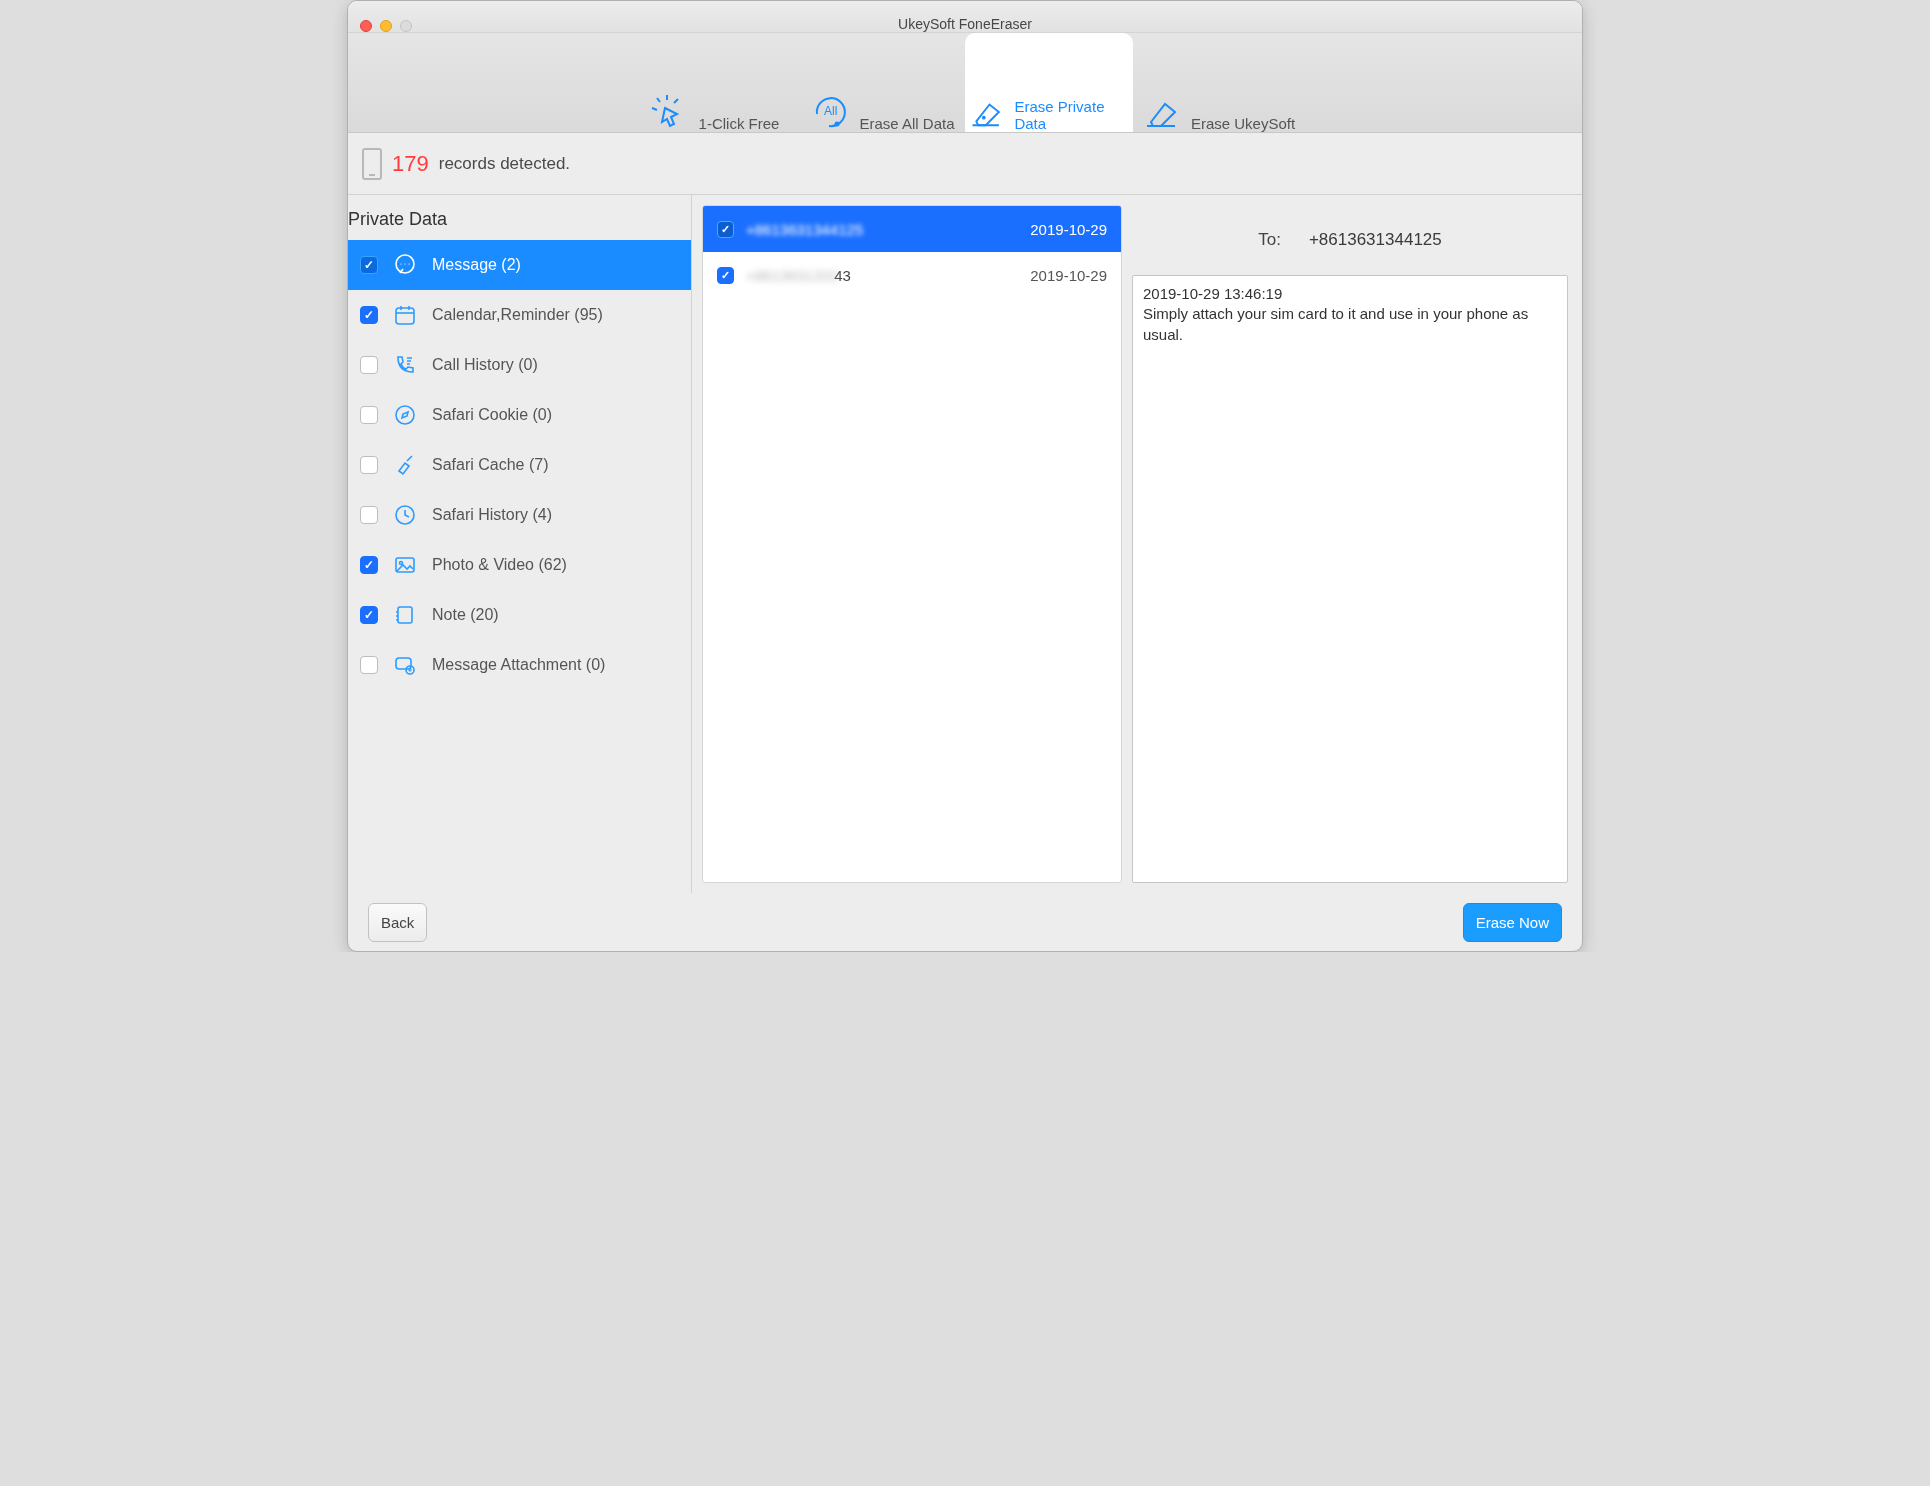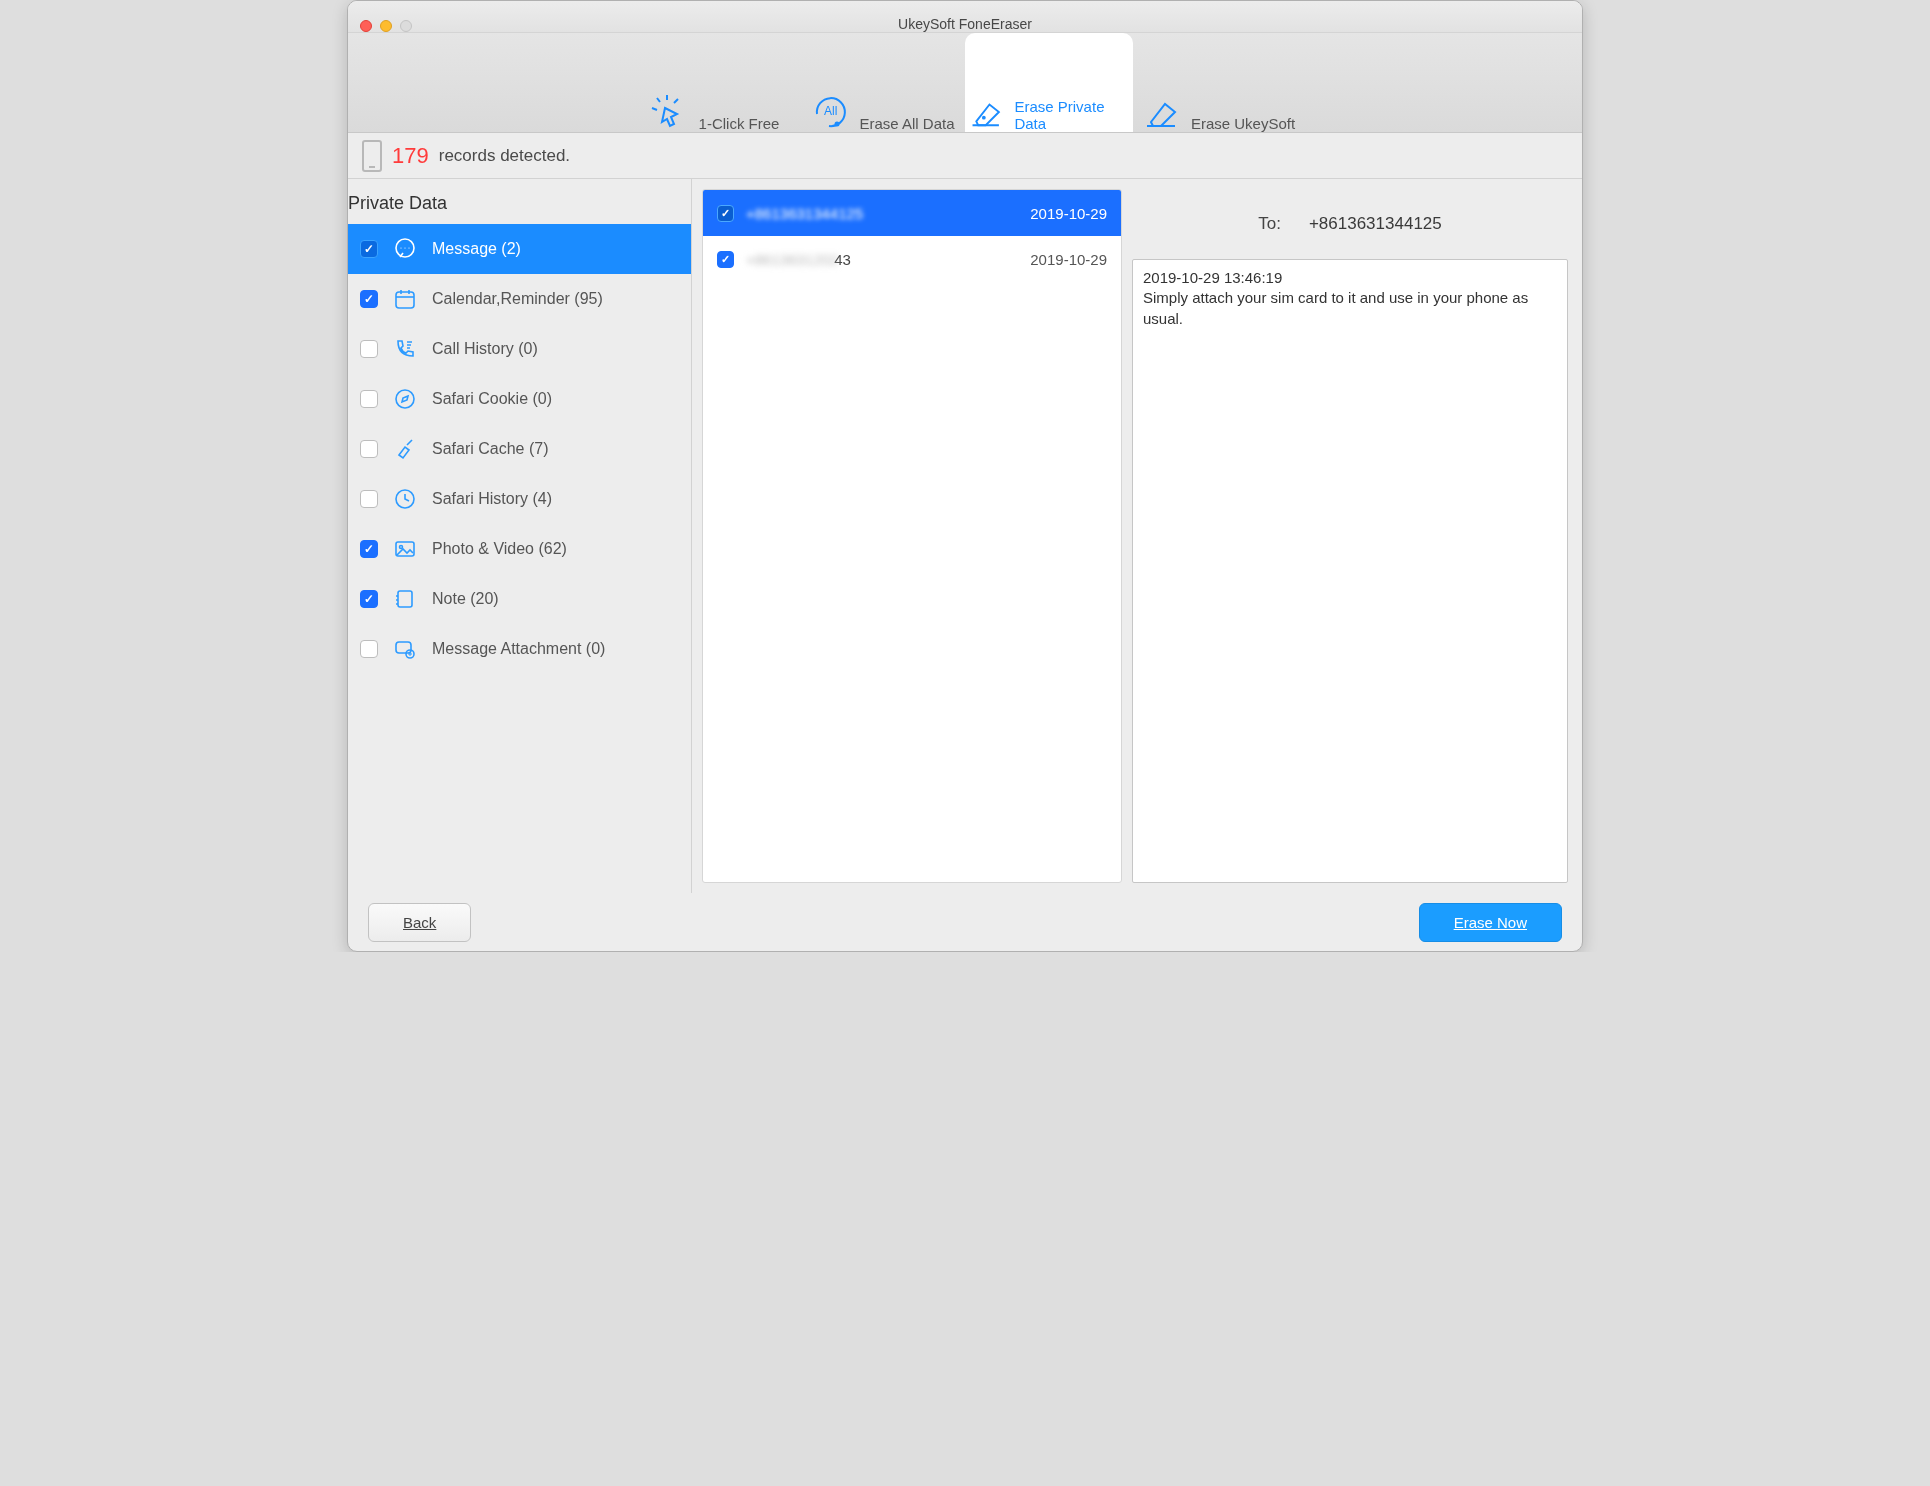--- a/index.html
+++ b/index.html
@@ -23,21 +23,21 @@
   .titlebar-title { position:absolute; left:0; right:0; text-align:center; font-size:14px; color:#474747; font-weight:500; }
   .toolbar {
     height:100px; display:flex; justify-content:center; align-items:stretch;
     background:linear-gradient(#e5e5e5,#dadada); border-bottom:1px solid #c8c8c8;
   }
   .tool { width:168px; display:flex; align-items:flex-end; justify-content:center; gap:8px;
           color:#555; font-size:15px; cursor:pointer; }
   .tool.active { background:#fff; border-top-left-radius:10px; border-top-right-radius:10px; color:#1b8cff; }
   .tool svg { stroke:#1b8cff; fill:none; stroke-width:2; }
   .statusbar {
-    height:46px; display:flex; align-items:center; padding:0 14px; gap:10px;
+    height:62px; display:flex; align-items:center; padding:0 14px; gap:10px;
     border-bottom:1px solid #d2d2d2;
   }
   .phone-icon { width:20px; height:32px; border:2px solid #b8b8b8; border-radius:3px; position:relative; }
   .phone-icon::after{content:""; position:absolute; bottom:2px; left:50%; transform:translateX(-50%); width:6px; height:2px; background:#b8b8b8; }
   .records-count { color:#ff3b3b; font-size:22px; font-weight:500; }
   .records-text { color:#4a4a4a; font-size:17px; }
   .body { flex:1; display:flex; min-height:0; }
   .sidebar { width:344px; border-right:1px solid #d2d2d2; background:#ededed; display:flex; flex-direction:column; }
   .sidebar-title { font-size:18px; color:#333; padding:14px 0 10px; }
   .cat { height:50px; display:flex; align-items:center; gap:14px; padding:0 12px; cursor:pointer; }
@@ -65,21 +65,21 @@
   .msgrow.sel .chk { background:#0a5ed0; border-color:#4aa8ff; }
   .msgrow.sel .num { color:#d8e6fb; text-shadow:0 0 4px rgba(255,255,255,.4); filter:blur(2px);}
   .msgrow:not(.sel) .obscured { filter:blur(3px); color:#b8b8b8; }
   .trailnum{ filter:none !important; color:#444; margin-left:-4px;}
   .rightpane { flex:1; padding:10px 14px 10px 10px; display:flex; flex-direction:column; }
   .to-line { height:70px; display:flex; align-items:center; justify-content:center; gap:28px; font-size:17px; color:#3a3a3a;text-align:right; }
   .to-line .lbl { color:#444; }
   .detailbox { flex:1; background:#fff; border:1px solid #c6c6c6; border-radius:2px; padding:8px 10px; font-size:15px; color:#333; line-height:1.35; }
   .detailbox .ts { }
   .footer { height:58px; display:flex; align-items:center; justify-content:space-between; padding:0 20px; }
-  .btn { height:39px; padding:0 34px; border-radius:6px; font-size:15px; cursor:pointer; display:flex; align-items:center;text-decoration:underline; }
+  .btn { height:39px; padding:0 12px; border-radius:6px; font-size:15px; cursor:pointer; display:flex; align-items:center; }
   .btn-back { background:linear-gradient(#fafafa,#ececec); border:1px solid #c2c2c2; color:#444; }
   .btn-erase { background:#1b9dff; border:1px solid #168de6; color:#fff; font-weight:500; }
 </style>
 </head>
 <body>
 
 <div class="window">
 
   <div class="titlebar">
     <div class="traffic">

